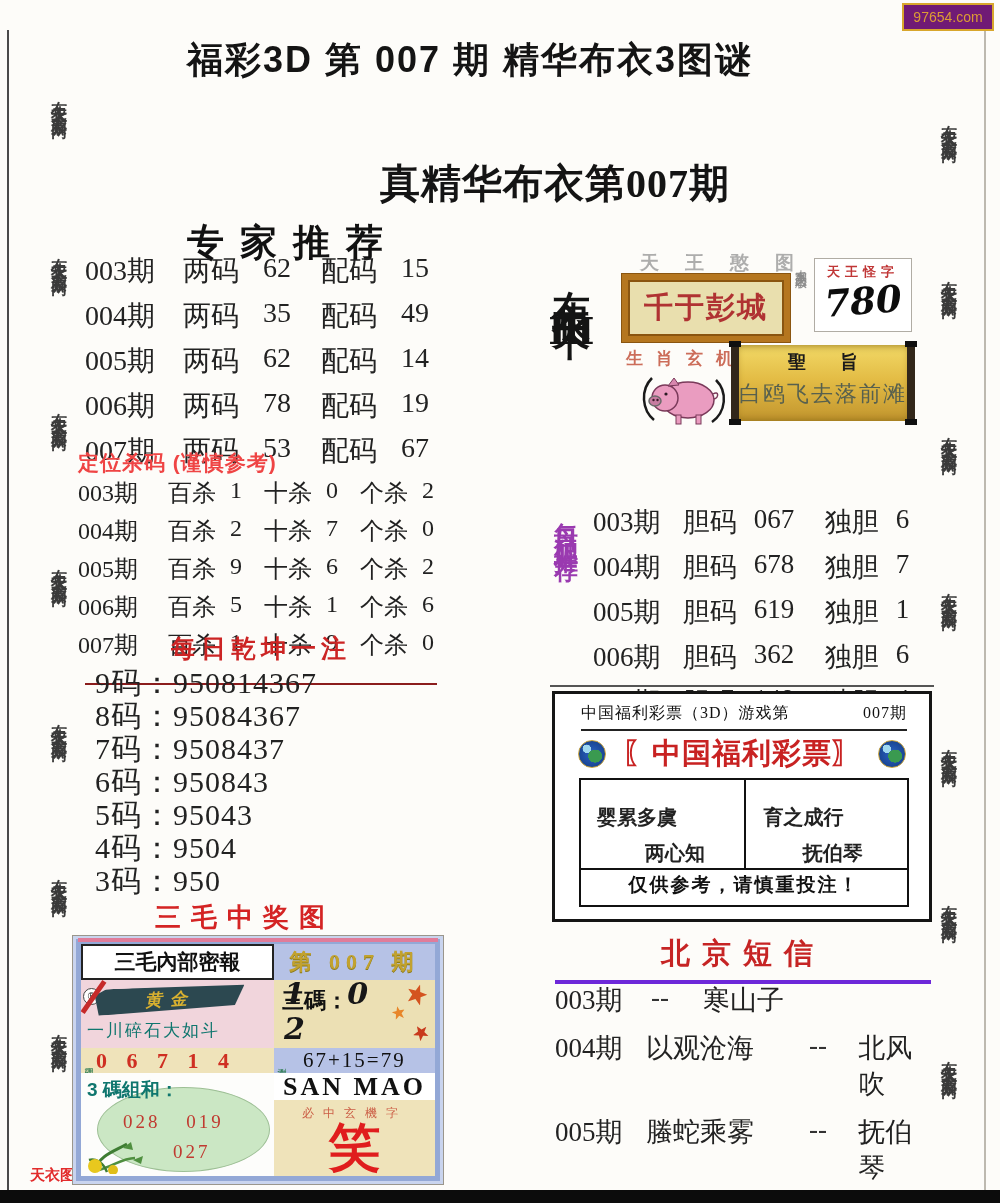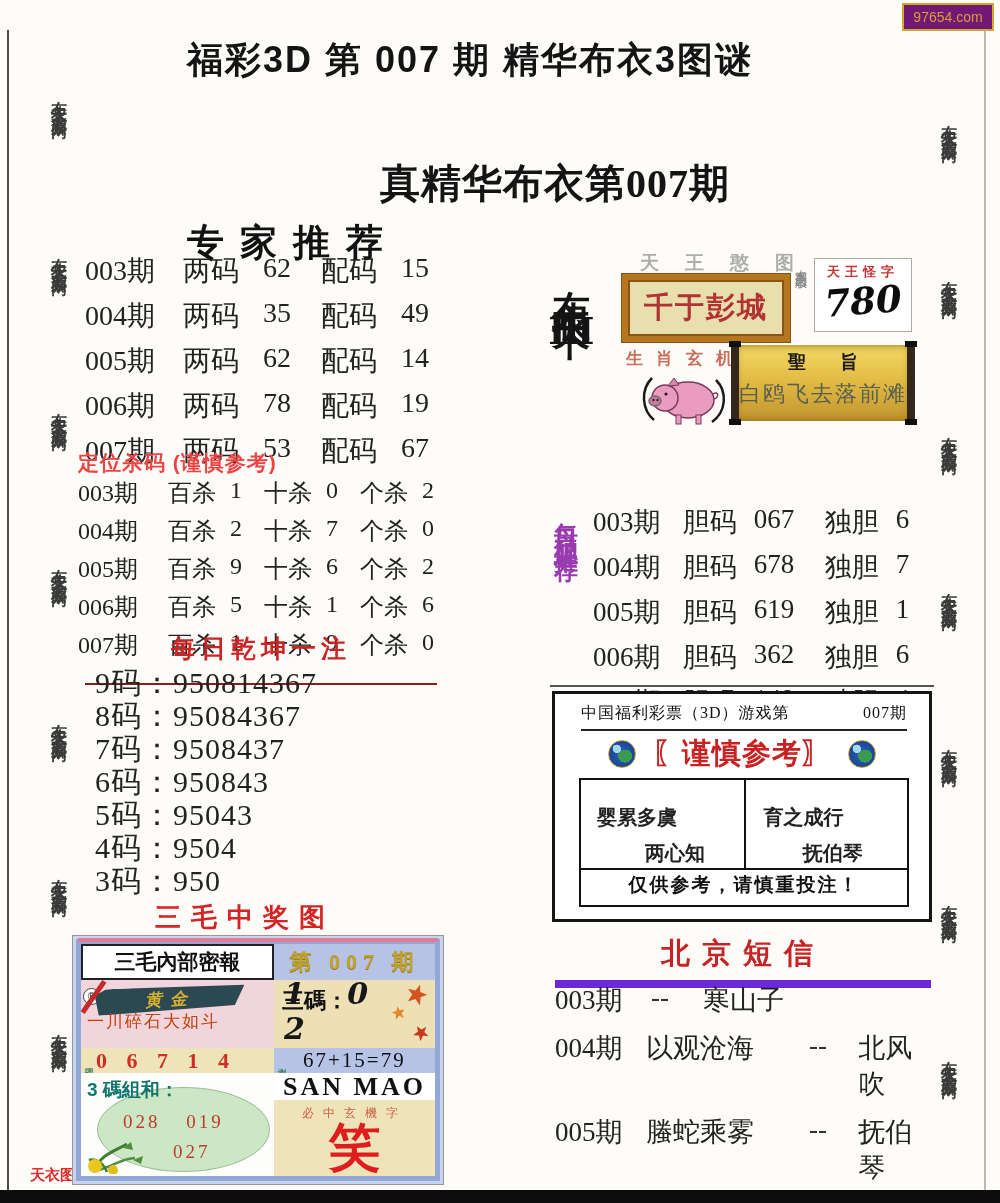--- a/index.html
+++ b/index.html
@@ -58,21 +58,21 @@
             font-size:21px;font-weight:bold;color:#111;}
   .c-period{background:#b6c2e6;display:flex;align-items:center;justify-content:center;font-size:22px;font-weight:bold;
             color:#c2a22e;letter-spacing:6px;text-shadow:0 1px 0 #8a7a1a;}
   .c-gold{background:#f1d5dc;}
   .banner{position:absolute;left:14px;top:6px;width:150px;height:26px;background:#2c4850;transform:rotate(-3deg);
           clip-path:polygon(0 22%,8% 0,100% 10%,93% 86%,2% 100%);display:flex;align-items:center;justify-content:center;}
   .banner-text{color:#d8b030;font-size:17px;font-weight:bold;font-style:italic;letter-spacing:8px;}
   .rmark{position:absolute;left:2px;top:8px;width:15px;height:15px;background:#fff;border:1px solid #444;border-radius:50%;
          font-size:10px;line-height:15px;text-align:center;color:#222;}
   .slash{position:absolute;left:10px;top:-2px;width:5px;height:38px;background:#c62a2a;transform:rotate(35deg);}
-  .clue{position:absolute;left:6px;bottom:15px;width:180px;font-size:17px;color:#c2410c;letter-spacing:2px;}
+  .clue{position:absolute;left:6px;bottom:6px;width:180px;font-size:17px;color:#0f766e;letter-spacing:2px;}
   .c-sanma{background:#ece0b4;}
   .sanma-label{position:absolute;left:8px;top:6px;font-size:22px;font-weight:bold;color:#111;}
   .sanma-digits{position:absolute;left:10px;bottom:2px;font-size:30px;font-weight:bold;font-style:italic;color:#171717;
                 letter-spacing:16px;font-family:"DejaVu Serif",serif;}
   .leaf{position:absolute;background:#dd6a1e;clip-path:polygon(50% 0,62% 35%,100% 38%,72% 60%,82% 100%,50% 76%,18% 100%,28% 60%,0 38%,38% 35%);}
   .c-code5{background:#efe3ba;display:flex;align-items:center;}
   .tiny-vlabel{writing-mode:vertical-rl;text-orientation:upright;font-size:9px;line-height:9px;color:#2f7d52;margin:0 3px;}
   .code5-digits{font-size:22px;font-weight:bold;color:#cf2f22;letter-spacing:7px;}
   .c-formula{background:#b6c2e6;display:flex;align-items:center;}
   .formula-text{font-size:21px;color:#111;margin-left:14px;letter-spacing:2px;}
@@ -130,21 +130,21 @@
                     radial-gradient(circle,#2b62c4,#123a7e);}
   .yiju-title{font-size:29px;font-weight:bold;color:#c82222;letter-spacing:1px;}
   .yiju-inner{position:absolute;left:24px;right:20px;top:84px;bottom:12px;border:2px solid #111;}
   .yiju-vdiv{position:absolute;left:50%;top:0;width:2px;height:70%;background:#111;}
   .yiju-hdiv{position:absolute;left:0;right:0;top:70%;height:2px;background:#111;}
   .phr{position:absolute;font-size:20px;font-weight:bold;color:#222;}
   .yiju-footer{position:absolute;left:0;right:0;bottom:7px;text-align:center;font-size:19px;font-weight:bold;color:#111;letter-spacing:2px;}
 
   
   .bj-title{position:absolute;left:555px;top:934px;width:376px;text-align:center;font-size:29px;font-weight:bold;
-            color:#c62424;letter-spacing:12px;border-bottom:8px solid #6d28d9;padding-bottom:6px;}
+            color:#c62424;letter-spacing:12px;border-bottom:4px solid #6d28d9;padding-bottom:6px;}
   .bj-rows{position:absolute;left:555px;top:982px;width:380px;display:flex;flex-direction:column;gap:12px;}
   .brow{display:flex;font-size:27px;color:#222;}
   .brow .p{width:96px;} .brow .ph{width:172px;} .brow .s{width:52px;color:#333;}
 </style>
 </head>
 <body>
 
 <div class="page">
 
   <div class="edge-left"></div>
@@ -404,21 +404,21 @@
   </div>
   <div class="dudan-divider"></div>
 
   <div class="yiju">
     <div class="yiju-header serif">
       <span>中国福利彩票（3D）游戏第</span>
       <span>007期</span>
     </div>
     <div class="yiju-titlerow">
       <span class="globe"></span>
-      <span class="yiju-title">〖谨慎参考〗</span>
+      <span class="yiju-title">〖中国福利彩票〗</span>
       <span class="globe"></span>
     </div>
     <div class="yiju-inner">
       <div class="yiju-vdiv"></div>
       <div class="yiju-hdiv"></div>
       <span class="phr" style="left:16px;top:24px">婴累多虞</span>
       <span class="phr" style="left:64px;top:60px">两心知</span>
       <span class="phr" style="left:56%;top:24px">育之成行</span>
       <span class="phr" style="left:68%;top:60px">抚伯琴</span>
       <div class="yiju-footer">仅供参考，请慎重投注！</div>

